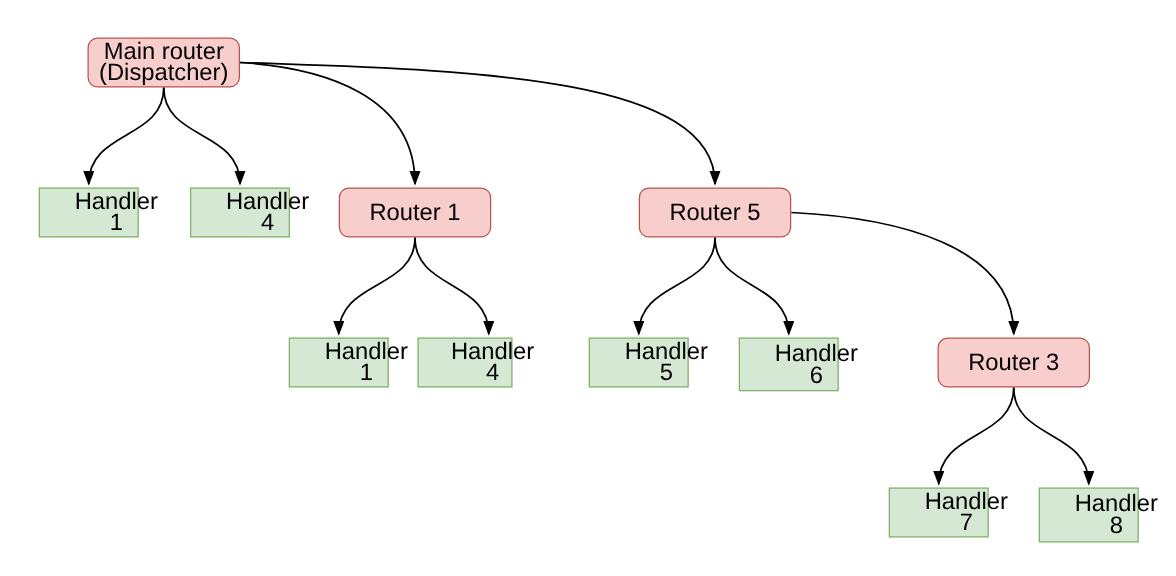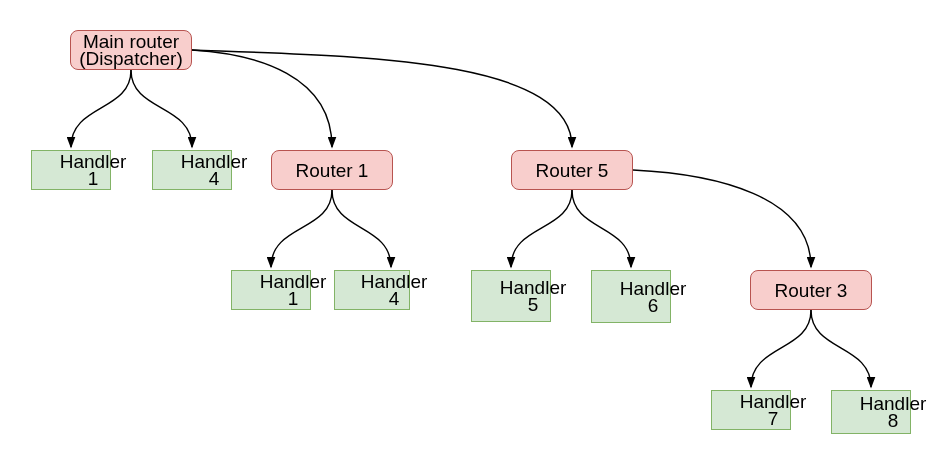--- a/index.html
+++ b/index.html
@@ -76,23 +76,23 @@
   <div class="node handler" style="left:152px; top:150px; width:80px; height:40px;">Handler 4</div>
 
   <div class="node router" style="left:271px; top:150px; width:122px; height:40px;">Router 1</div>
 
   <div class="node router" style="left:511px; top:150px; width:122px; height:40px;">Router 5</div>
 
   <div class="node handler" style="left:231px; top:270px; width:80px; height:40px;">Handler 1</div>
 
   <div class="node handler" style="left:334px; top:270px; width:76px; height:40px;">Handler 4</div>
 
-  <div class="node handler" style="left:471px; top:270px; width:80px; height:52px;">Handler 5</div>
+  <div class="node handler" style="left:471px; top:270px; width:80px; height:40px;">Handler 5</div>
 
-  <div class="node handler" style="left:591px; top:270px; width:80px; height:53px;">Handler 6</div>
+  <div class="node handler" style="left:591px; top:270px; width:80px; height:43px;">Handler 6</div>
 
   <div class="node router" style="left:750px; top:270px; width:122px; height:40px;">Router 3</div>
 
   <div class="node handler" style="left:711px; top:390px; width:80px; height:40px;">Handler 7</div>
 
   <div class="node handler" style="left:831px; top:390px; width:80px; height:44px;">Handler 8</div>
 
 </div>
 
 </body></html>

